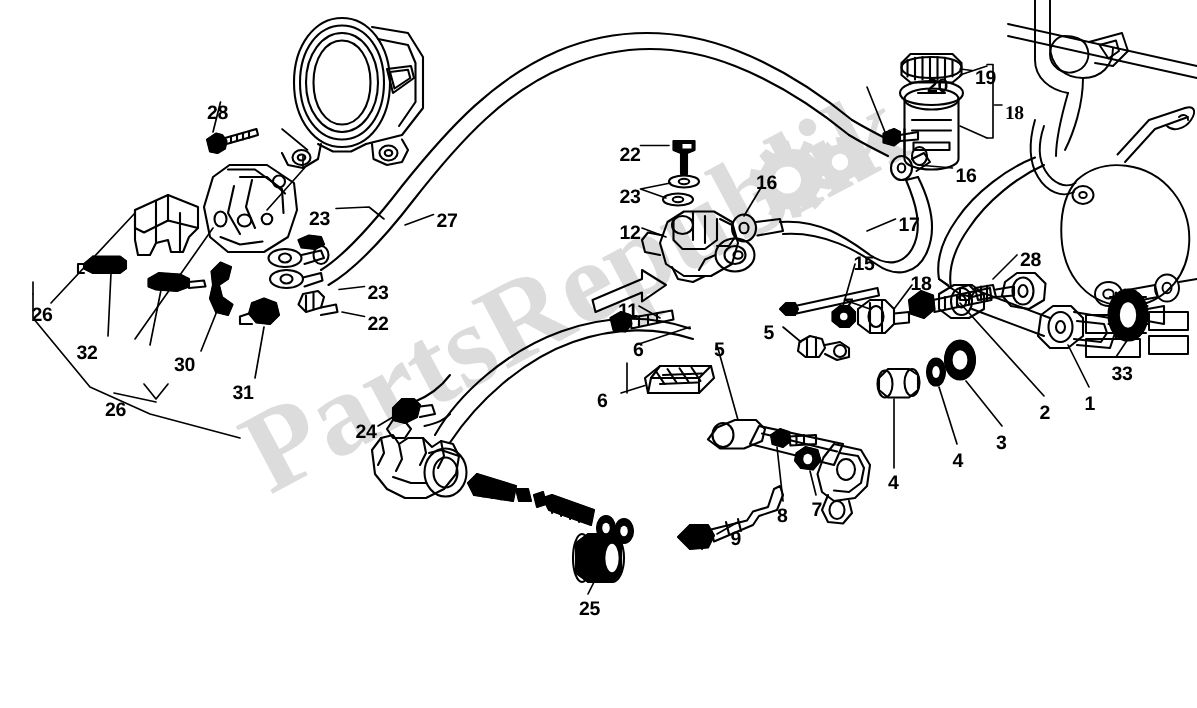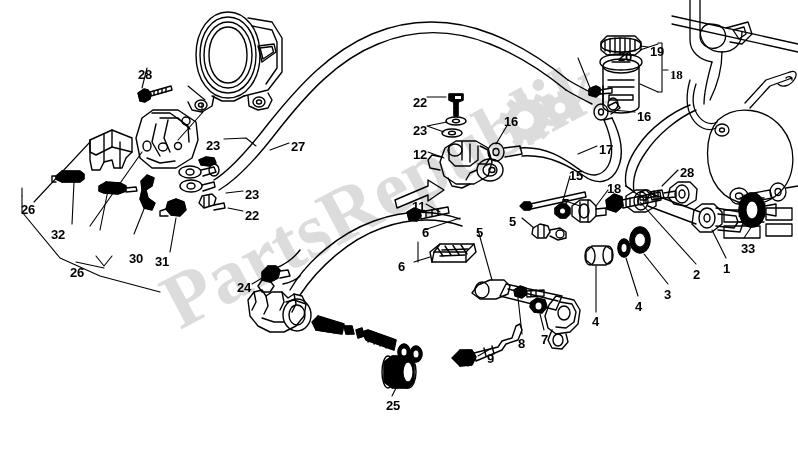--- a/index.html
+++ b/index.html
@@ -609,19 +609,19 @@
     <span class="callout" style="left:245px; top:209px;">22</span>
     <span class="callout" style="left:413px; top:124px;">23</span>
     <span class="callout" style="left:206px; top:139px;">23</span>
     <span class="callout" style="left:245px; top:188px;">23</span>
     <span class="callout" style="left:237px; top:281px;">24</span>
     <span class="callout" style="left:386px; top:399px;">25</span>
     <span class="callout" style="left:21px;  top:203px;">26</span>
     <span class="callout" style="left:291px; top:140px;text-align:center;">27</span>
     <span class="callout" style="left:138px; top:68px;">28</span>
     <span class="callout" style="left:70px;  top:266px;">26</span>
-    <span class="callout" style="left:129px; top:236px;margin-top:16px;">30</span>
+    <span class="callout" style="left:116px; top:236px;">30</span>
     <span class="callout" style="left:155px; top:255px;">31</span>
     <span class="callout" style="left:51px;  top:228px;">32</span>
     <span class="callout" style="left:741px; top:242px;">33</span>
   </div>
 
 </div>
 
 </body></html>

